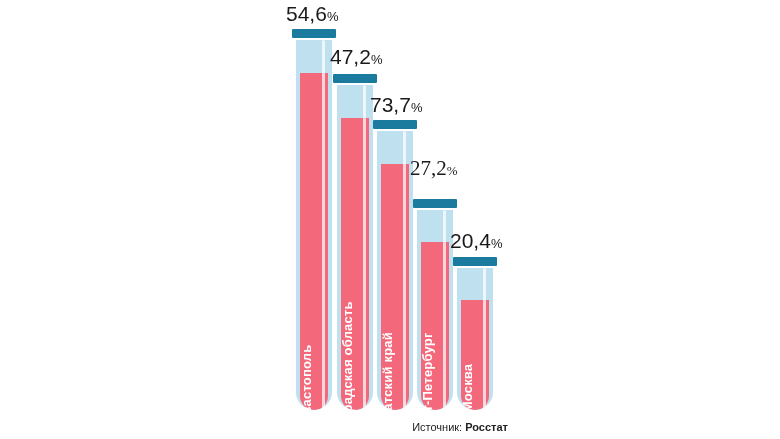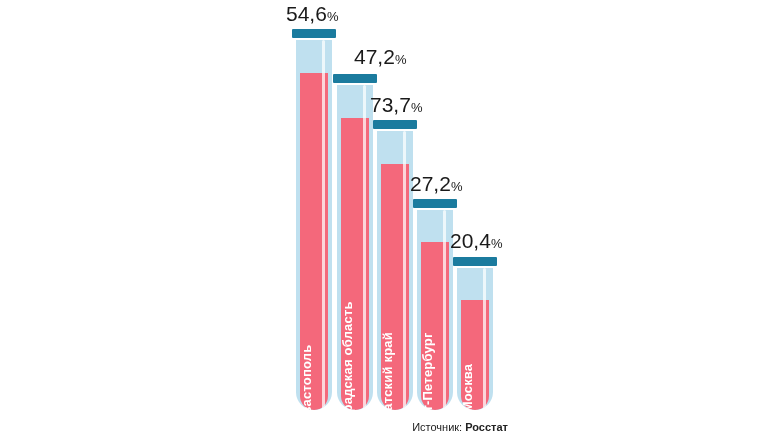--- a/index.html
+++ b/index.html
@@ -120,21 +120,21 @@
     <div class="collar" style="width:36px;"></div>
     <div class="glass" style="width:36px; height:370px;">
       <div class="fill" style="height:337px;"></div>
       <div class="shine" style="right:7px;"></div>
     </div>
     <div class="vlabel-wrap">
       <div class="vlabel">Севастополь</div>
     </div>
   </div>
 
-  <div class="value" style="left:330px; top:45px;margin-left:24px;">
+  <div class="value" style="left:330px; top:45px;">
     <span>47,2</span><span class="pct">%</span>
   </div>
   <div class="tube" style="left:337px; width:36px; height:336px;">
     <div class="cap" style="width:44px;"></div>
     <div class="collar" style="width:36px;"></div>
     <div class="glass" style="width:36px; height:325px;">
       <div class="fill" style="height:292px;"></div>
       <div class="shine" style="right:7px;"></div>
     </div>
     <div class="vlabel-wrap">
@@ -150,21 +150,21 @@
     <div class="collar" style="width:36px;"></div>
     <div class="glass" style="width:36px; height:279px;">
       <div class="fill" style="height:246px;"></div>
       <div class="shine" style="right:7px;"></div>
     </div>
     <div class="vlabel-wrap">
       <div class="vlabel">Камчатский край</div>
     </div>
   </div>
 
-  <div class="value" style="left:410px; top:172px;">
+  <div class="value" style="left:410px; top:156px;font-family:Liberation Serif, serif;">
     <span>27,2</span><span class="pct">%</span>
   </div>
   <div class="tube" style="left:417px; width:36px; height:211px;">
     <div class="cap" style="width:44px;"></div>
     <div class="collar" style="width:36px;"></div>
     <div class="glass" style="width:36px; height:200px;">
       <div class="fill" style="height:168px;"></div>
       <div class="shine" style="right:7px;"></div>
     </div>
     <div class="vlabel-wrap">

